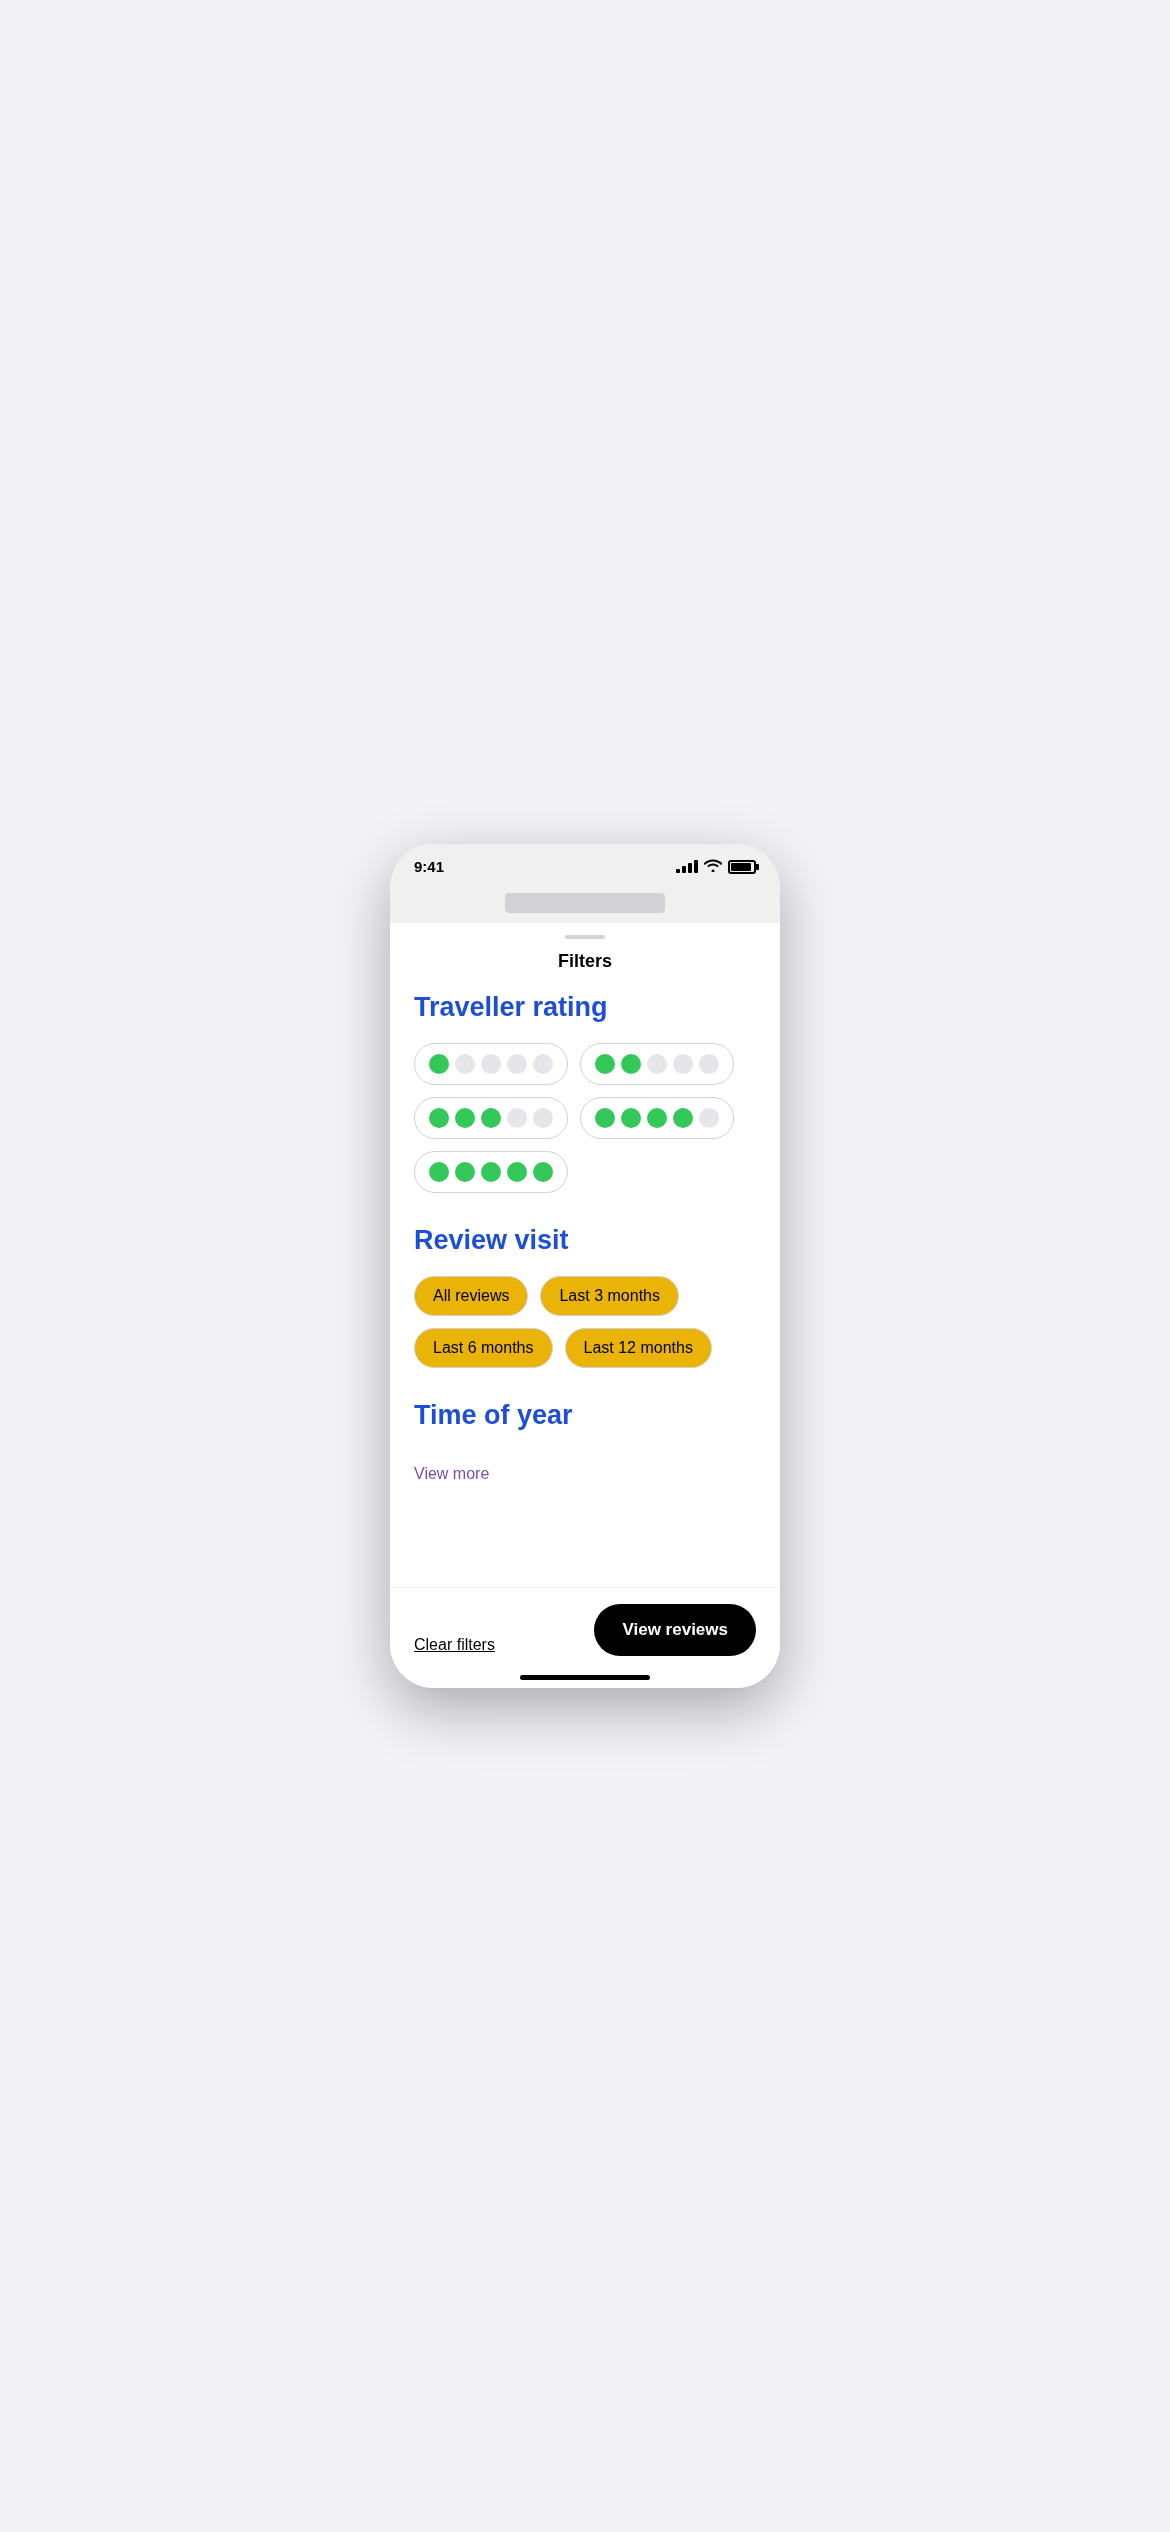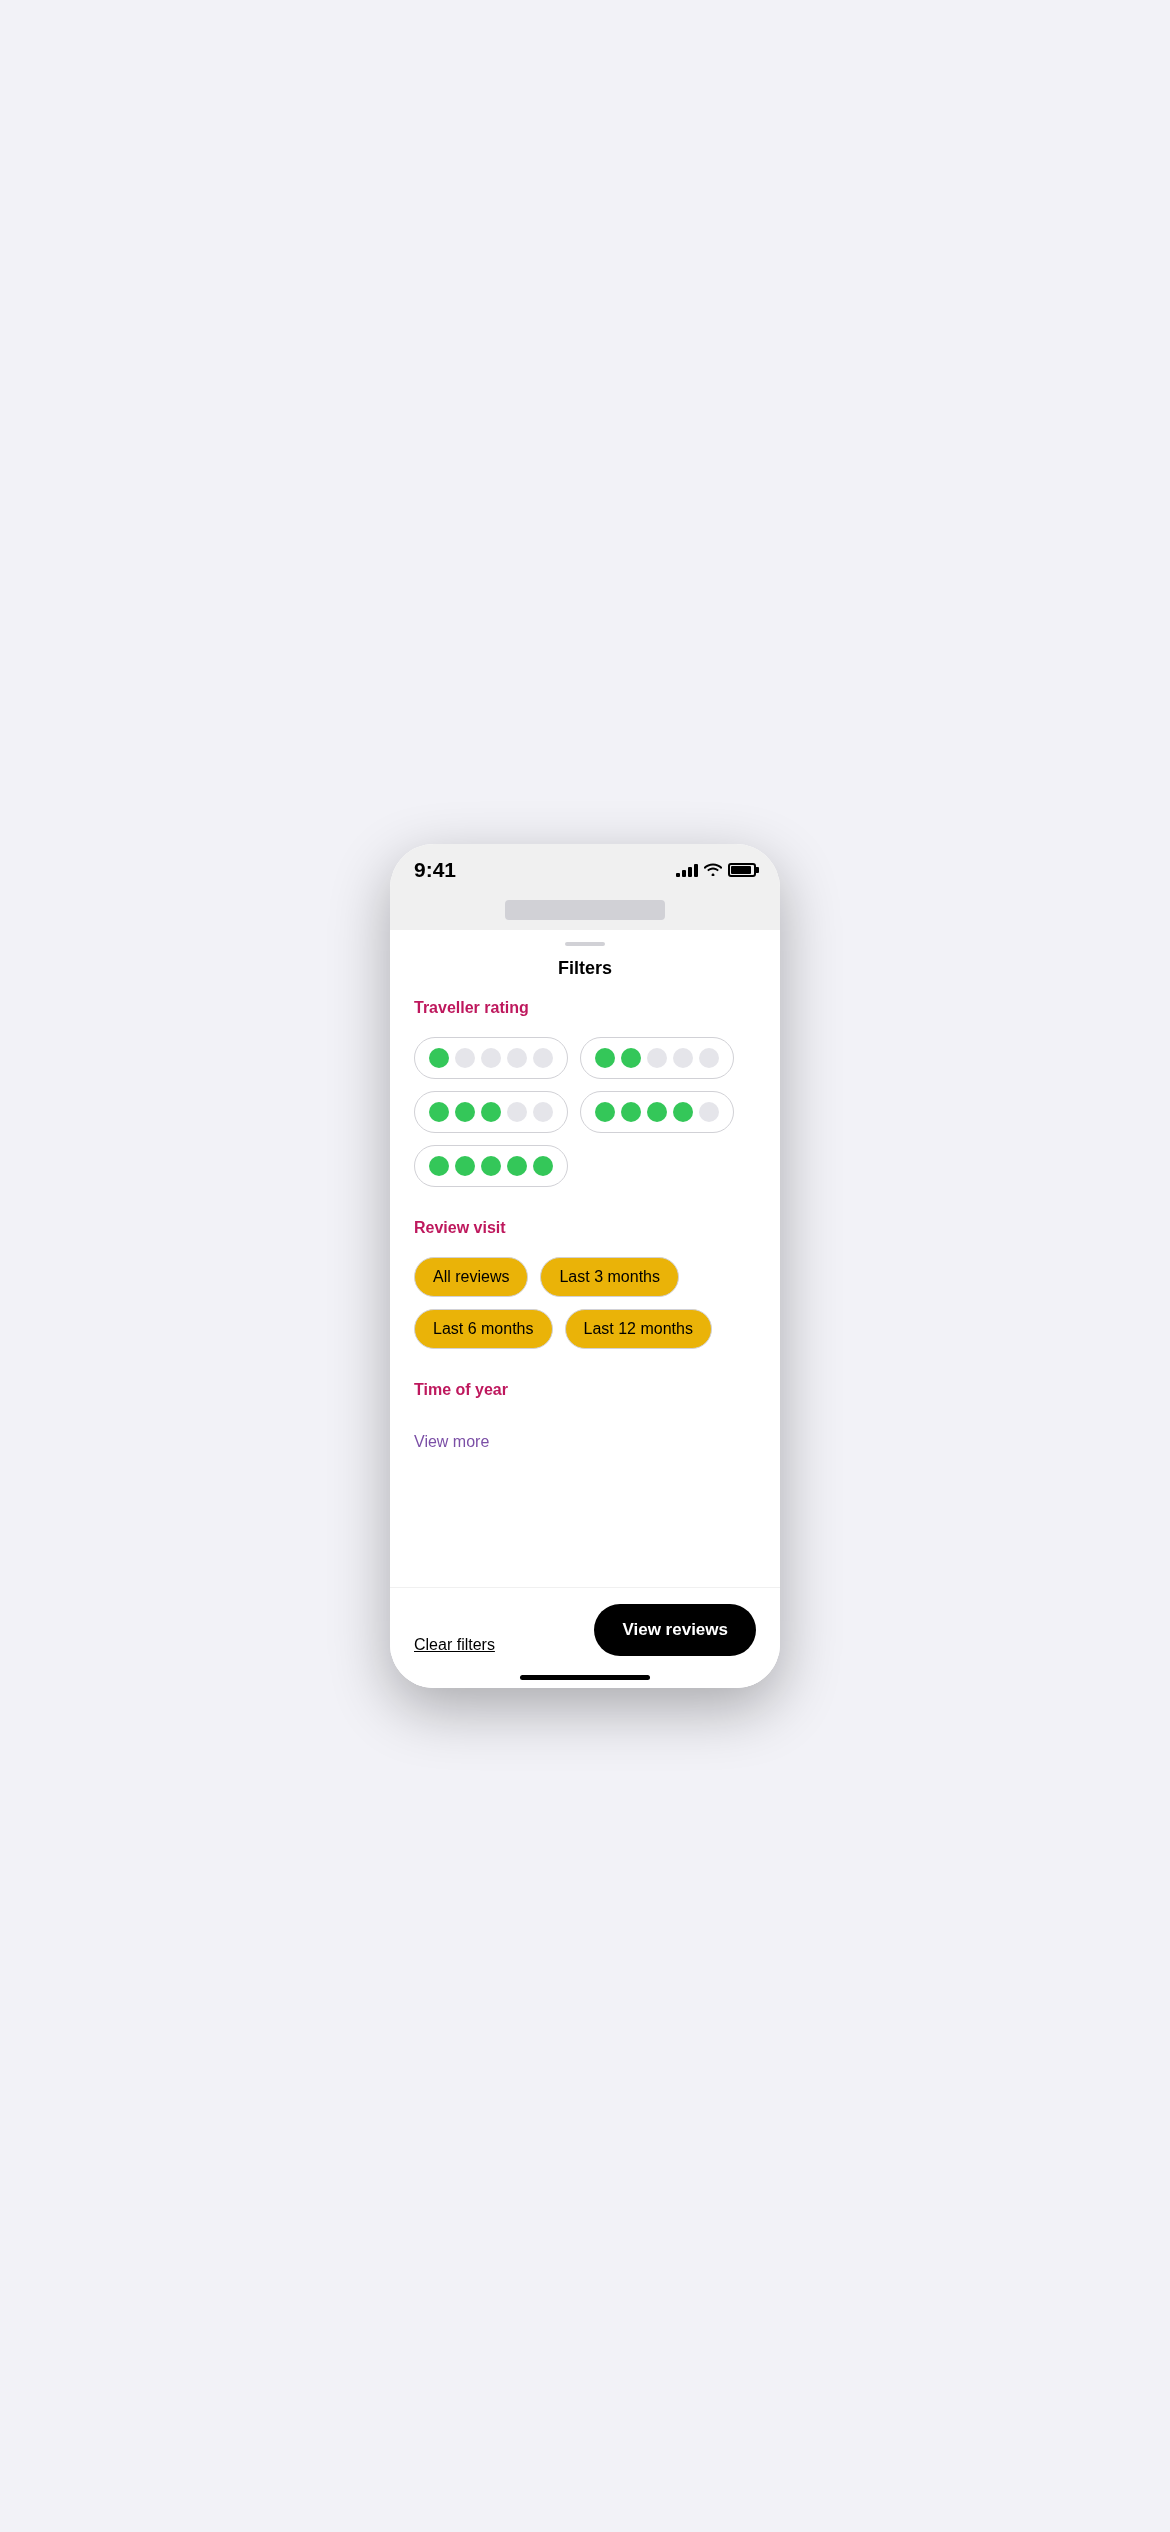--- a/index.html
+++ b/index.html
@@ -34,21 +34,21 @@
     .status-bar {
       background: #f0f0f0;
       display: flex;
       justify-content: space-between;
       align-items: center;
       padding: 14px 24px 8px;
       flex-shrink: 0;
     }
 
     .status-time {
-      font-size: 21px;
+      font-size: 15px;
       font-weight: 600;
       color: #000;
     }
 
     .status-icons {
       display: flex;
       align-items: center;
       gap: 6px;
     }
 
@@ -136,23 +136,23 @@
       padding: 0 24px;
       padding-bottom: 100px;
     }
 
     
     .section {
       margin-bottom: 32px;
     }
 
     .section-title {
-      font-size: 16px;
+      font-size: 27px;
       font-weight: 700;
-      color: #be185d;
+      color: #1d4ed8;
       margin-bottom: 20px;
     }
 
     
     .rating-grid {
       display: flex;
       flex-wrap: wrap;
       gap: 12px;
     }
 

